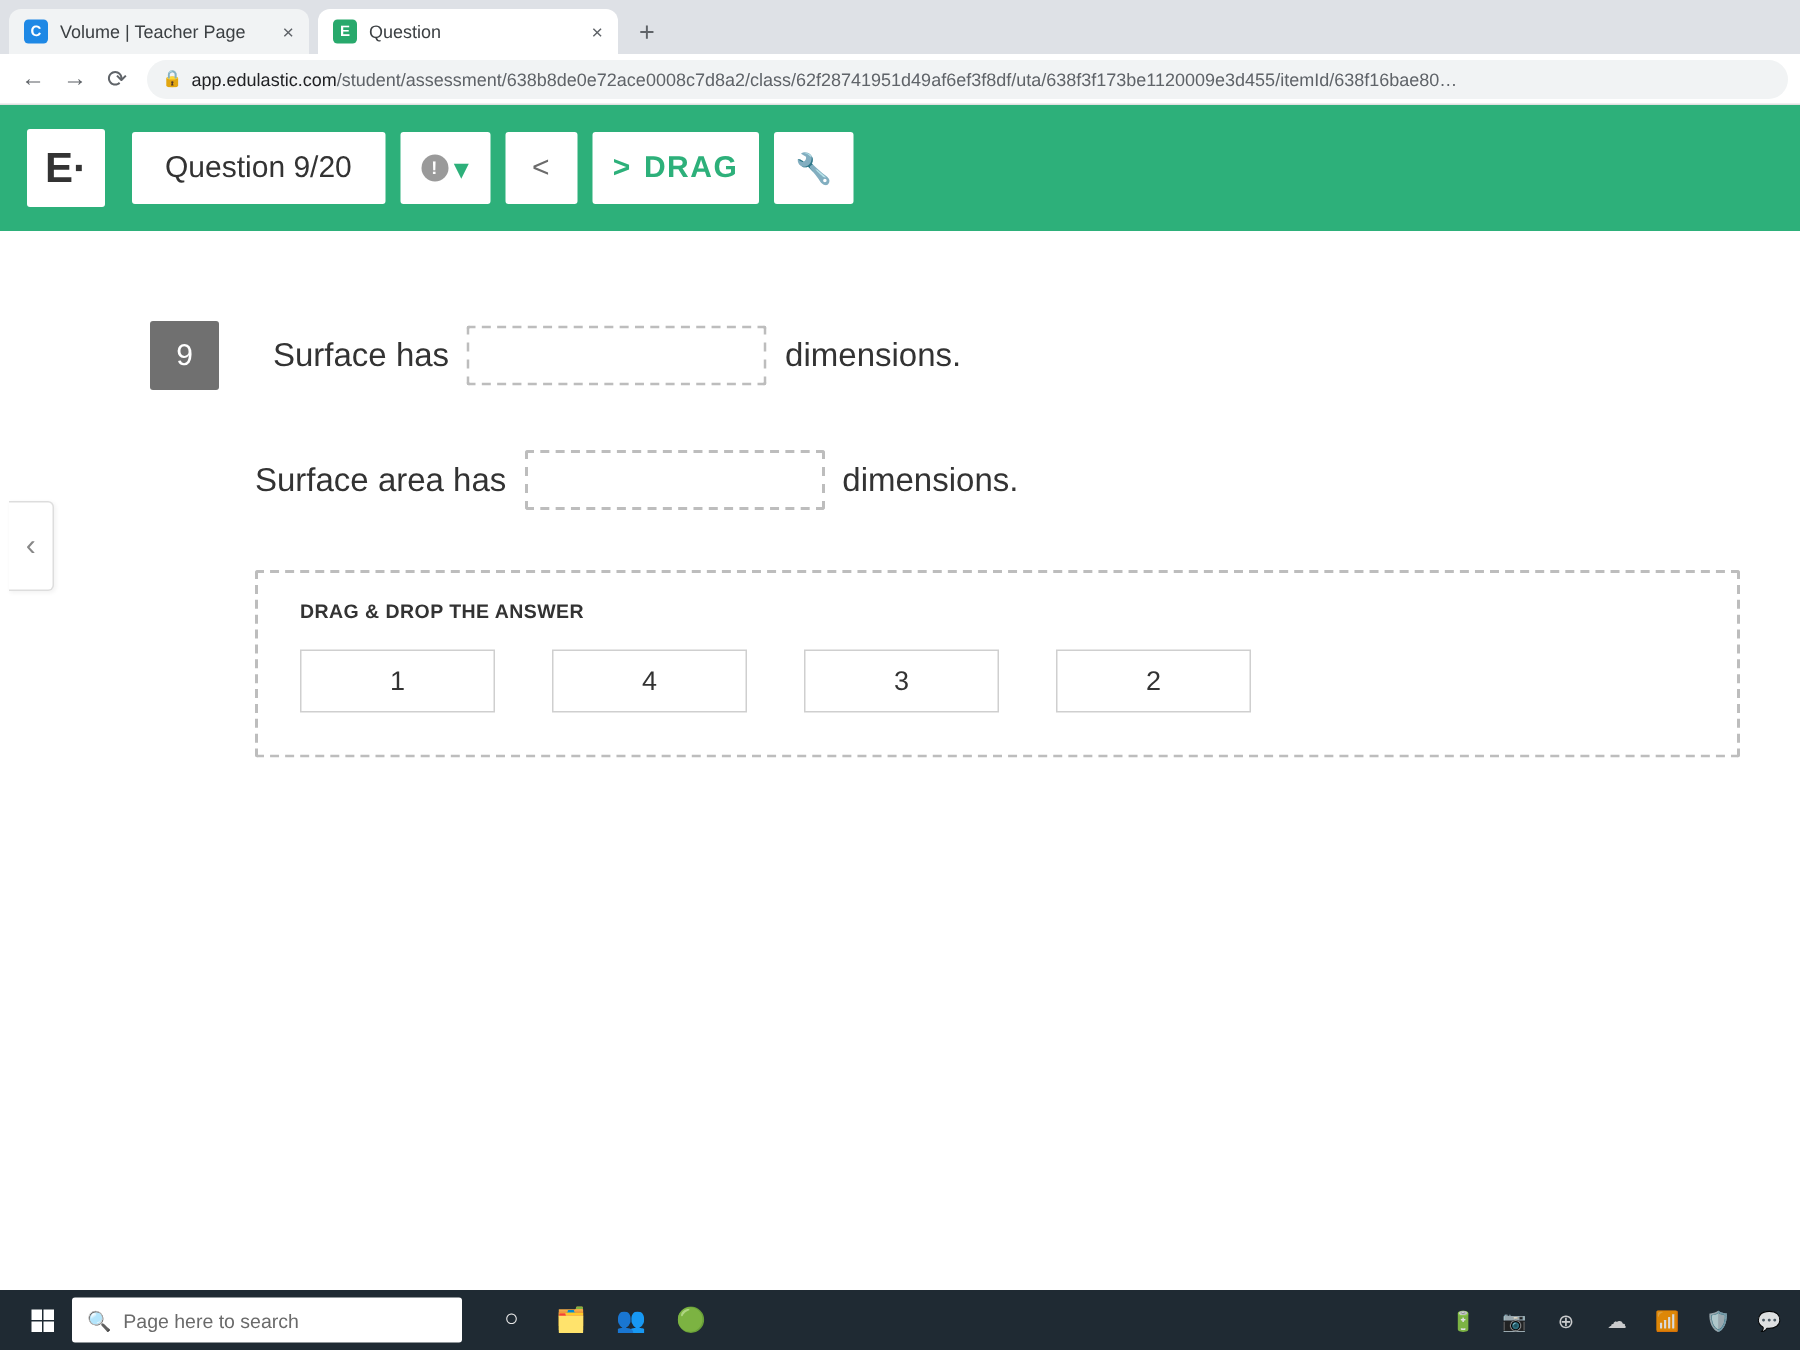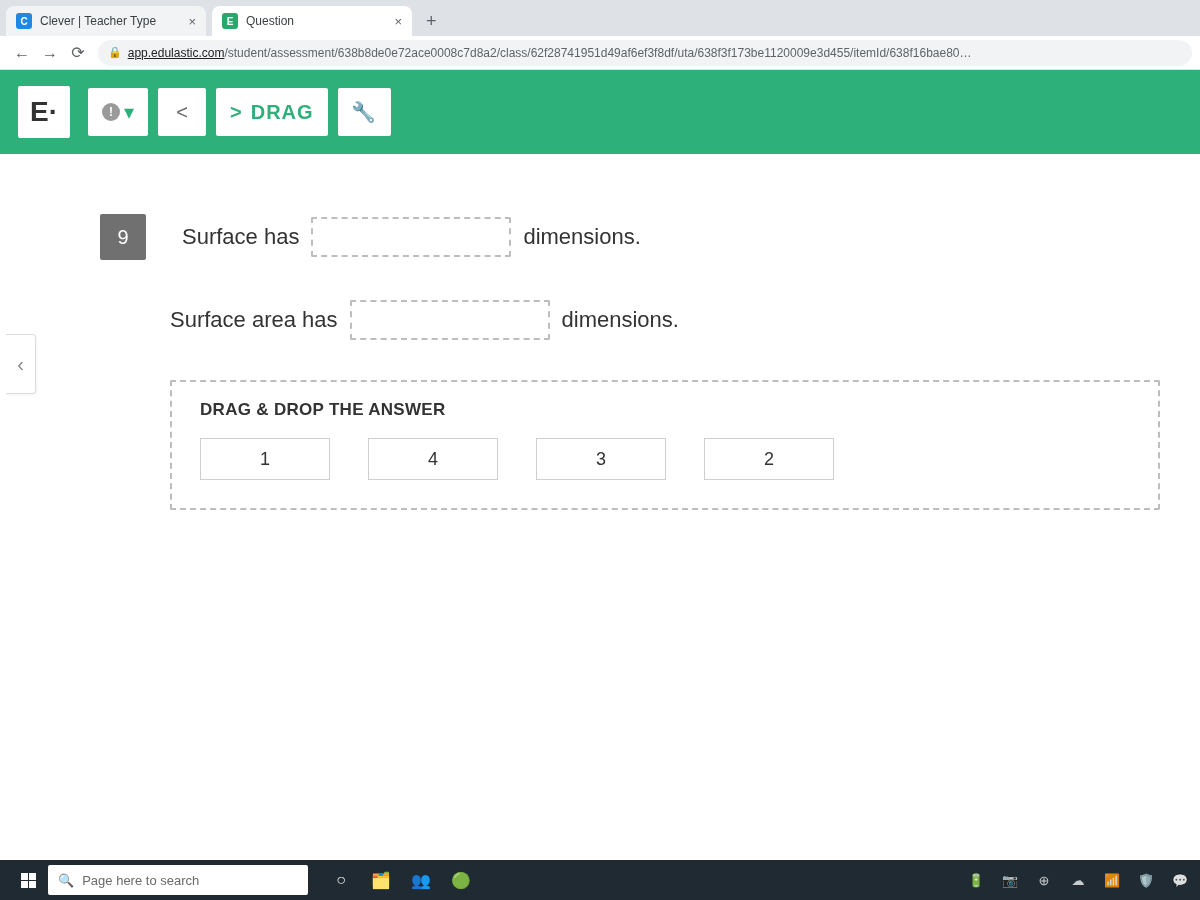--- a/index.html
+++ b/index.html
@@ -61,21 +61,21 @@
     display: flex;
     align-items: center;
     padding: 0 10px;
     margin-left: 6px;
     font-size: 12px;
     color: #5f6368;
     overflow: hidden;
     white-space: nowrap;
   }
   .lock { color: #5f6368; margin-right: 6px; font-size: 11px; }
-  .addr-url .host { color: #202124; text-decoration: underline; }
+  .addr-url .host { color: #202124; }
 
   
   .app-header {
     background: #2db07a;
     height: 84px;
     display: flex;
     align-items: center;
     padding: 0 18px;
     color: #fff;
   }
@@ -170,21 +170,21 @@
   }
   .first-line .q-num { margin-right: 24px; }
 
   .answer-bank {
     border: 2px dashed #bdbdbd;
     border-radius: 2px;
     padding: 18px 28px 28px;
     margin-top: 10px;
   }
   .bank-title {
-    font-size: 17px;
+    font-size: 13px;
     font-weight: 700;
     color: #333;
     letter-spacing: 0.3px;
     margin-bottom: 18px;
   }
   .chips { display: flex; gap: 38px; }
   .chip {
     min-width: 130px;
     height: 42px;
     border: 1px solid #cfcfcf;
@@ -222,21 +222,21 @@
   }
   .tray { margin-left:auto; display:flex; align-items:center; gap:10px; opacity:0.85; }
   .tray .ti { width:24px;height:24px;display:flex;align-items:center;justify-content:center;font-size:13px; }
 </style>
 </head>
 <body>
 
 <div class="chrome-tabs">
   <div class="tab">
     <div class="favicon fav-c">C</div>
-    <span>Clever | Teacher Type</span>
+    <span>Volume | Teacher Page</span>
     <span class="tab-close">×</span>
   </div>
   <div class="tab active">
     <div class="favicon fav-e">E</div>
     <span>Question</span>
     <span class="tab-close">×</span>
   </div>
   <div class="new-tab">+</div>
 </div>
 
@@ -247,20 +247,21 @@
   <div class="addr-bar">
     <span class="lock">🔒</span>
     <span class="addr-url">
       <span class="host">app.edulastic.com</span><span>/student/assessment/638b8de0e72ace0008c7d8a2/class/62f28741951d49af6ef3f8df/uta/638f3f173be1120009e3d455/itemId/638f16bae80…</span>
     </span>
   </div>
 </div>
 
 <div class="app-header">
   <div class="logo-box">E·</div>
+  <div class="question-pill">Question 9/20</div>
 
   <div class="hdr-btn light" style="margin-right:10px;">
     <span class="status-dot">!</span>
     <span style="color:#2db07a;">▾</span>
   </div>
 
   <div class="hdr-btn light" style="margin-right:10px;color:#6b6b6b;">
     <span>&lt;</span>
   </div>
 

